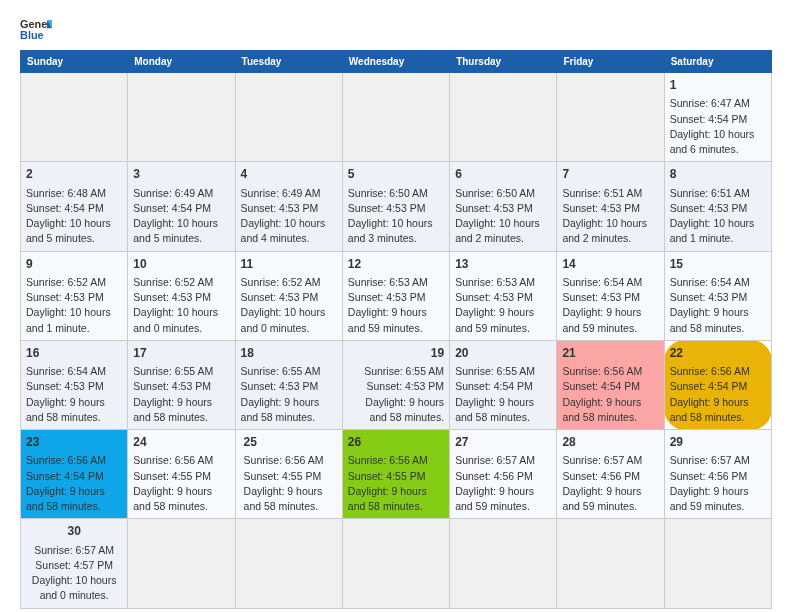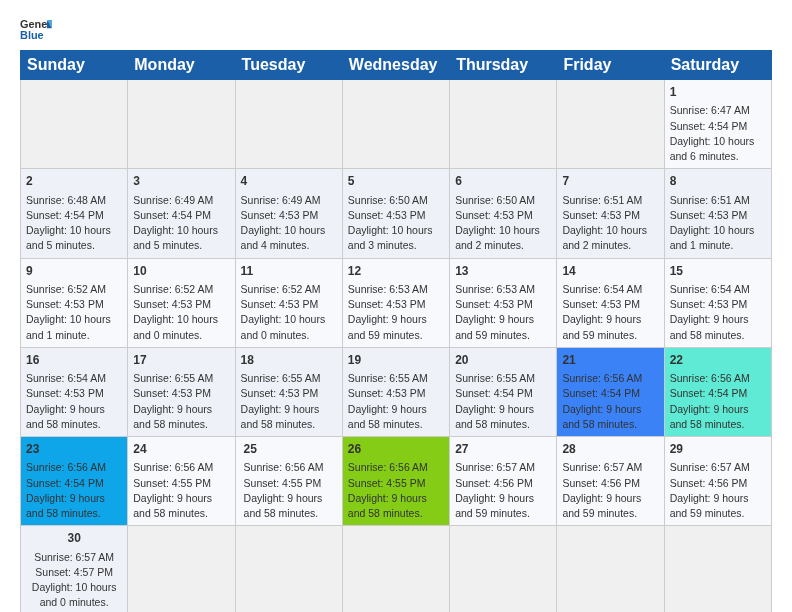--- a/index.html
+++ b/index.html
@@ -38,21 +38,21 @@
       color: #555;
     }
     table {
       width: 100%;
       border-collapse: collapse;
       font-size: 10.5px;
     }
     thead tr th {
       background-color: #1a5fa8;
       color: #fff;
-      font-size: 16px;
+      font-size: 10px;
       font-weight: bold;
       padding: 5px 6px;
       text-align: left;
       border: 1px solid #1a5fa8;
     }
     tbody tr td {
       border: 1px solid #ccc;
       vertical-align: top;
       padding: 4px 5px;
       width: calc(100% / 7);
@@ -134,24 +134,24 @@
         <td style="background-color: rgb(247, 249, 252);"><span class="day-number">11</span><span>Sunrise: 6:52 AM<br>Sunset: 4:53 PM<br>Daylight: 10 hours and 0 minutes.</span></td>
         <td style="background-color: rgb(247, 249, 252);"><span class="day-number">12</span><span>Sunrise: 6:53 AM<br>Sunset: 4:53 PM<br>Daylight: 9 hours and 59 minutes.</span></td>
         <td style="background-color: rgb(247, 249, 252);"><span class="day-number">13</span><span>Sunrise: 6:53 AM<br>Sunset: 4:53 PM<br>Daylight: 9 hours and 59 minutes.</span></td>
         <td style="background-color: rgb(247, 249, 252);"><span class="day-number">14</span><span>Sunrise: 6:54 AM<br>Sunset: 4:53 PM<br>Daylight: 9 hours and 59 minutes.</span></td>
         <td style="background-color: rgb(247, 249, 252);"><span class="day-number">15</span><span>Sunrise: 6:54 AM<br>Sunset: 4:53 PM<br>Daylight: 9 hours and 58 minutes.</span></td>
       </tr>
       <tr>
         <td style="background-color: rgb(238, 242, 248);"><span class="day-number">16</span><span>Sunrise: 6:54 AM<br>Sunset: 4:53 PM<br>Daylight: 9 hours and 58 minutes.</span></td>
         <td style="background-color: rgb(238, 242, 248);"><span class="day-number">17</span><span>Sunrise: 6:55 AM<br>Sunset: 4:53 PM<br>Daylight: 9 hours and 58 minutes.</span></td>
         <td style="background-color: rgb(238, 242, 248);"><span class="day-number">18</span><span>Sunrise: 6:55 AM<br>Sunset: 4:53 PM<br>Daylight: 9 hours and 58 minutes.</span></td>
-        <td style="background-color: rgb(238, 242, 248);"><span class="day-number">19</span><span>Sunrise: 6:55 AM<br>Sunset: 4:53 PM<br>Daylight: 9 hours and 58 minutes.</span></td>
+        <td style="background-color: rgb(238, 242, 248); text-align: right;"><span class="day-number">19</span><span>Sunrise: 6:55 AM<br>Sunset: 4:53 PM<br>Daylight: 9 hours and 58 minutes.</span></td>
         <td style="background-color: rgb(238, 242, 248);"><span class="day-number">20</span><span>Sunrise: 6:55 AM<br>Sunset: 4:54 PM<br>Daylight: 9 hours and 58 minutes.</span></td>
-        <td style="background-color: #3b82f6;"><span class="day-number">21</span><span>Sunrise: 6:56 AM<br>Sunset: 4:54 PM<br>Daylight: 9 hours and 58 minutes.</span></td>
-        <td style="background-color: #5eead4;"><span class="day-number">22</span><span>Sunrise: 6:56 AM<br>Sunset: 4:54 PM<br>Daylight: 9 hours and 58 minutes.</span></td>
+        <td style="background-color: #fca5a5;"><span class="day-number">21</span><span>Sunrise: 6:56 AM<br>Sunset: 4:54 PM<br>Daylight: 9 hours and 58 minutes.</span></td>
+        <td style="background-color: #eab308; border-radius: 21px;"><span class="day-number">22</span><span>Sunrise: 6:56 AM<br>Sunset: 4:54 PM<br>Daylight: 9 hours and 58 minutes.</span></td>
       </tr>
       <tr>
         <td style="background-color: #0ea5e9;"><span class="day-number">23</span><span>Sunrise: 6:56 AM<br>Sunset: 4:54 PM<br>Daylight: 9 hours and 58 minutes.</span></td>
         <td style="background-color: rgb(247, 249, 252);"><span class="day-number">24</span><span>Sunrise: 6:56 AM<br>Sunset: 4:55 PM<br>Daylight: 9 hours and 58 minutes.</span></td>
         <td style="background-color: rgb(247, 249, 252); padding-left: 8px;"><span class="day-number">25</span><span>Sunrise: 6:56 AM<br>Sunset: 4:55 PM<br>Daylight: 9 hours and 58 minutes.</span></td>
         <td style="background-color: #84cc16;"><span class="day-number">26</span><span>Sunrise: 6:56 AM<br>Sunset: 4:55 PM<br>Daylight: 9 hours and 58 minutes.</span></td>
         <td style="background-color: rgb(247, 249, 252);"><span class="day-number">27</span><span>Sunrise: 6:57 AM<br>Sunset: 4:56 PM<br>Daylight: 9 hours and 59 minutes.</span></td>
         <td style="background-color: rgb(247, 249, 252);"><span class="day-number">28</span><span>Sunrise: 6:57 AM<br>Sunset: 4:56 PM<br>Daylight: 9 hours and 59 minutes.</span></td>
         <td style="background-color: rgb(247, 249, 252);"><span class="day-number">29</span><span>Sunrise: 6:57 AM<br>Sunset: 4:56 PM<br>Daylight: 9 hours and 59 minutes.</span></td>
       </tr>

